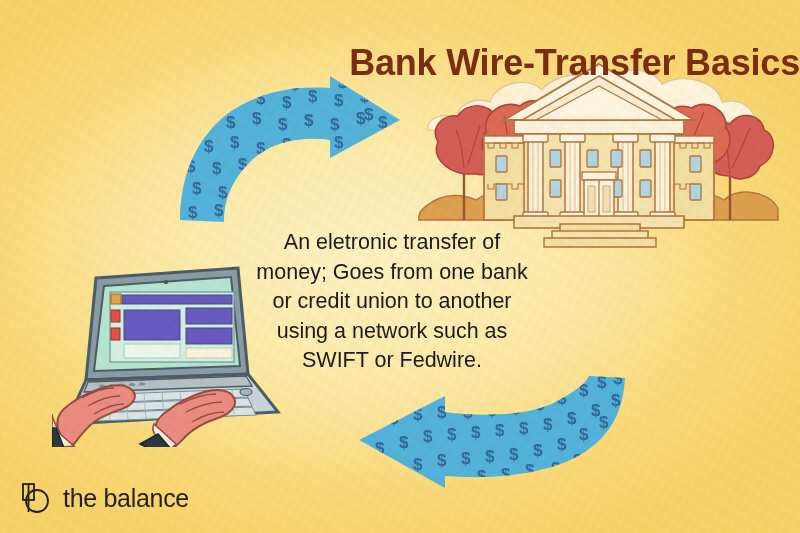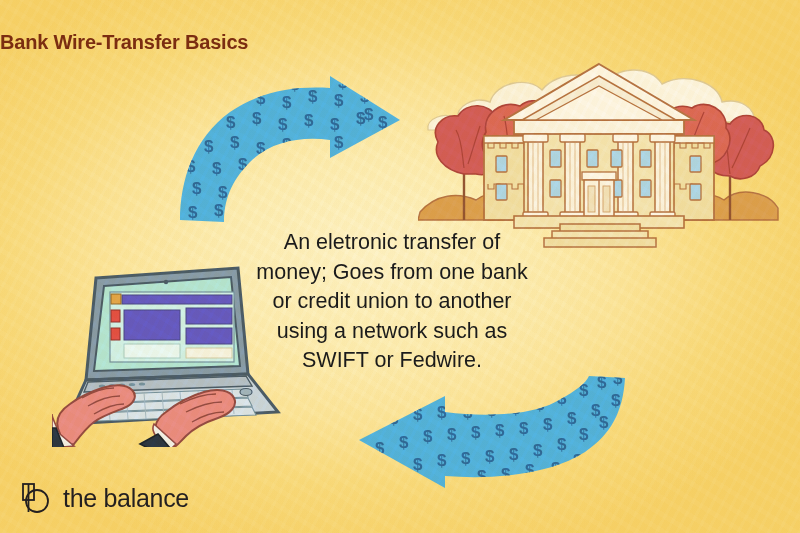--- a/index.html
+++ b/index.html
@@ -44,22 +44,22 @@
         rgba(230,190,95,0.035) 14px);
     mix-blend-mode: normal;
   }
 
   
   #title {
     position: absolute;
     top: 18px;
     left: 0;
     width: 800px;
-    text-align: left;
-    font-size: 20px;
+    text-align: right;
+    font-size: 36px;
     font-weight: bold;
     letter-spacing: -0.2px;
     color: #7b2d11;
     font-family: "Liberation Sans", sans-serif;
   }
 
   
   #body-copy {
     position: absolute;
     left: 212px;

